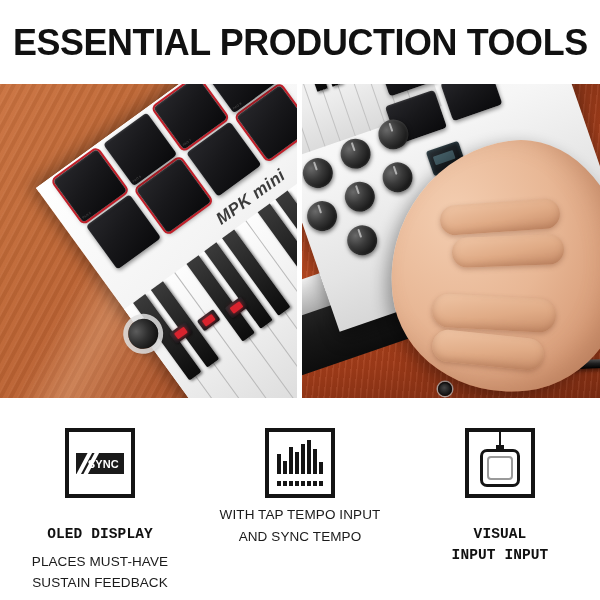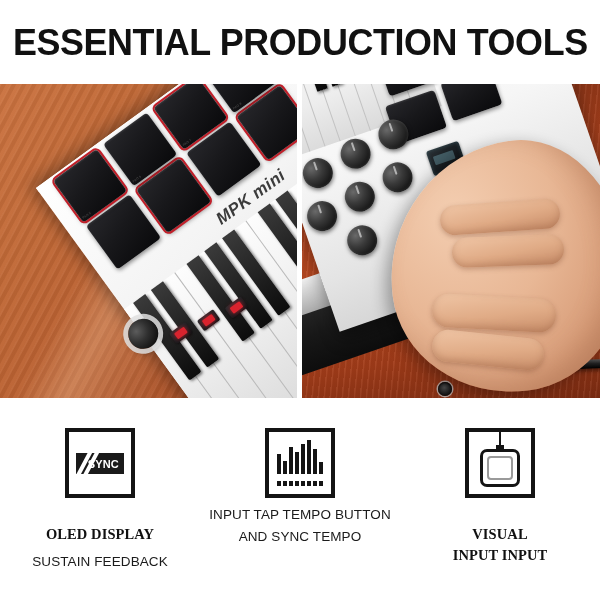--- a/index.html
+++ b/index.html
@@ -434,21 +434,21 @@
     top: 4px;
     right: 4px;
     bottom: 4px;
     border: 2px solid #9a9a9a;
     border-radius: 4px;
     box-sizing: border-box;
   }
 
   .feat-title {
     margin-top: 26px;
-    font-family: Liberation Serif, serif;
+    font-family: Liberation Mono, monospace;
     font-weight: bold;
     font-size: 14.5px;
     letter-spacing: 0.1px;
     color: #111111;
     text-align: center;
     line-height: 1.42;
     white-space: nowrap;
   }
   .feat-sub {
     margin-top: 6px;
@@ -592,20 +592,21 @@
         <div class="oled-strip">
           <div class="oled-shine a"></div>
           <div class="oled-shine b"></div>
           <div class="oled-word">SYNC</div>
         </div>
       </div>
       <div class="feat-title">
         <div>OLED DISPLAY</div>
       </div>
       <div class="feat-sub">
+        <div>PLACES MUST-HAVE</div>
         <div>SUSTAIN FEEDBACK</div>
       </div>
     </div>
 
     <div class="feature">
       <div class="icon-box">
         <div class="arp-chart">
           <div class="arp-bars">
               <div class="arp-bar" style="height: 20px;"></div>
               <div class="arp-bar" style="height: 13px;"></div>
@@ -622,21 +623,21 @@
               <div class="arp-step"></div>
               <div class="arp-step"></div>
               <div class="arp-step"></div>
               <div class="arp-step"></div>
               <div class="arp-step"></div>
               <div class="arp-step"></div>
             </div>
         </div>
       </div>
       <div class="feat-sub">
-        <div>INPUT TAP TEMPO BUTTON</div>
+        <div>WITH TAP TEMPO INPUT</div>
         <div>AND SYNC TEMPO</div>
       </div>
     </div>
 
     <div class="feature">
       <div class="icon-box">
         <div class="pedal-cord"></div>
         <div class="pedal-plugtop"></div>
         <div class="pedal-body">
           <div class="pedal-plate"></div>

